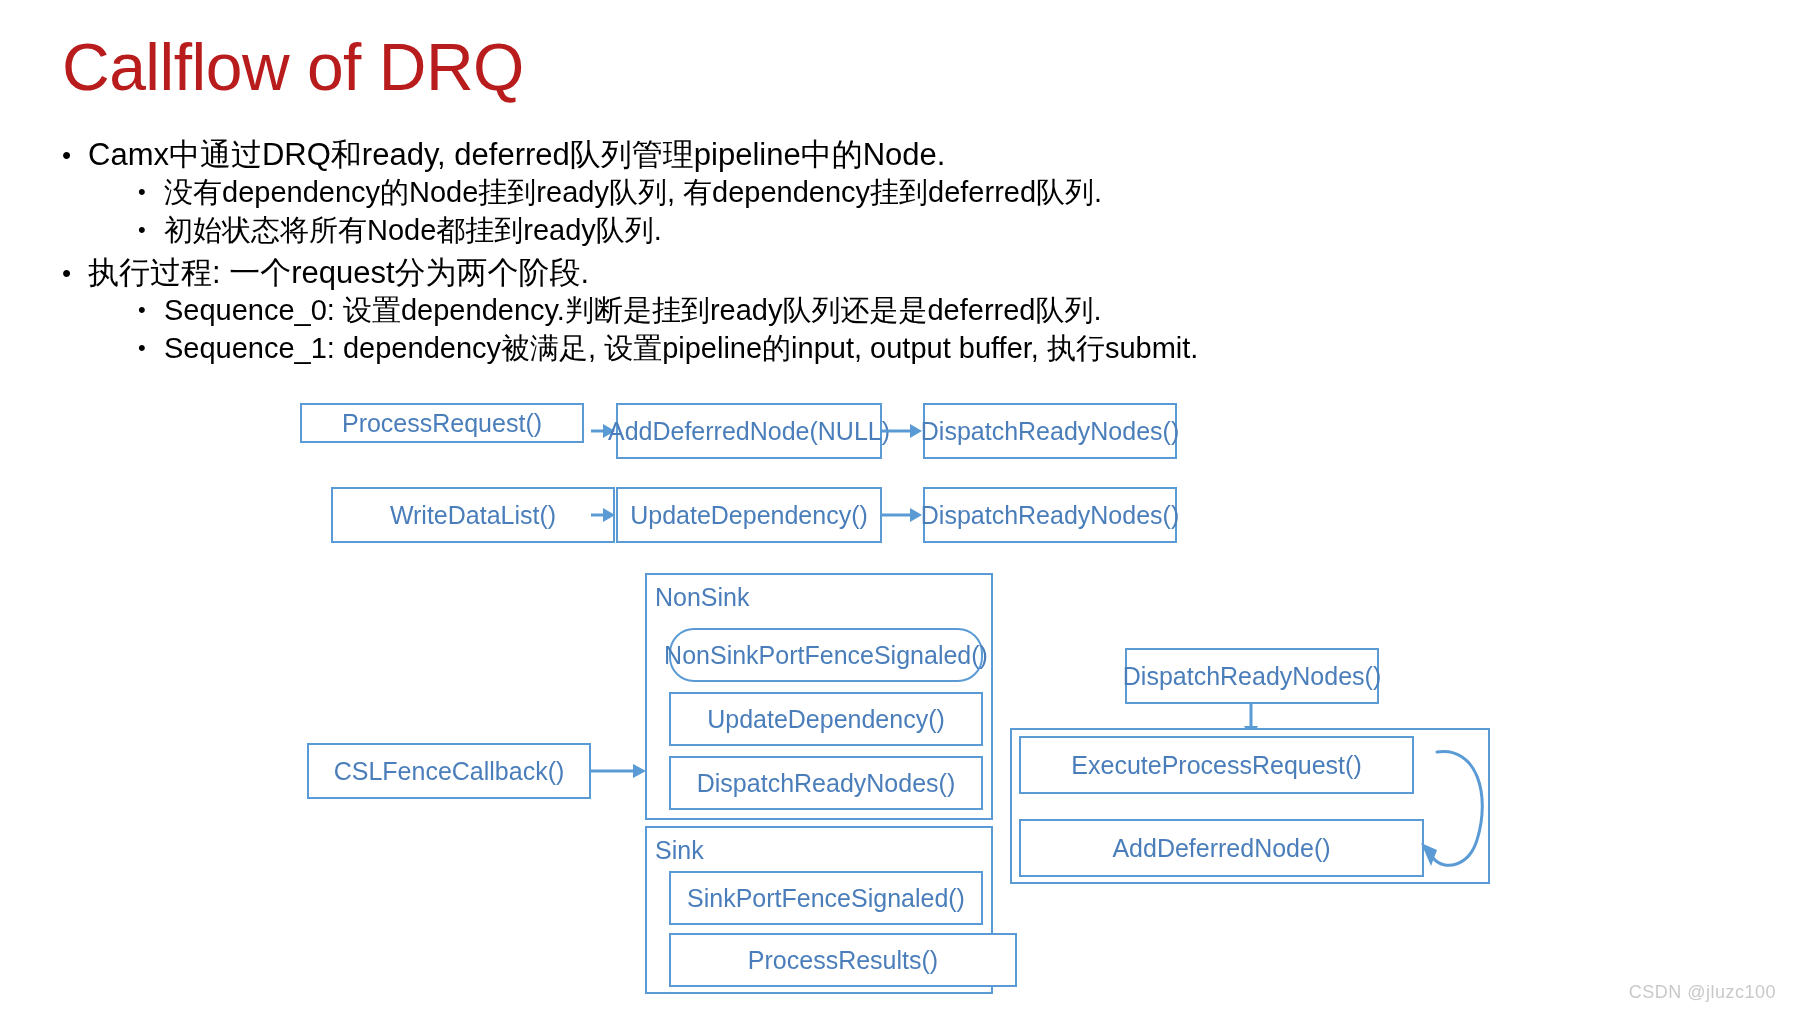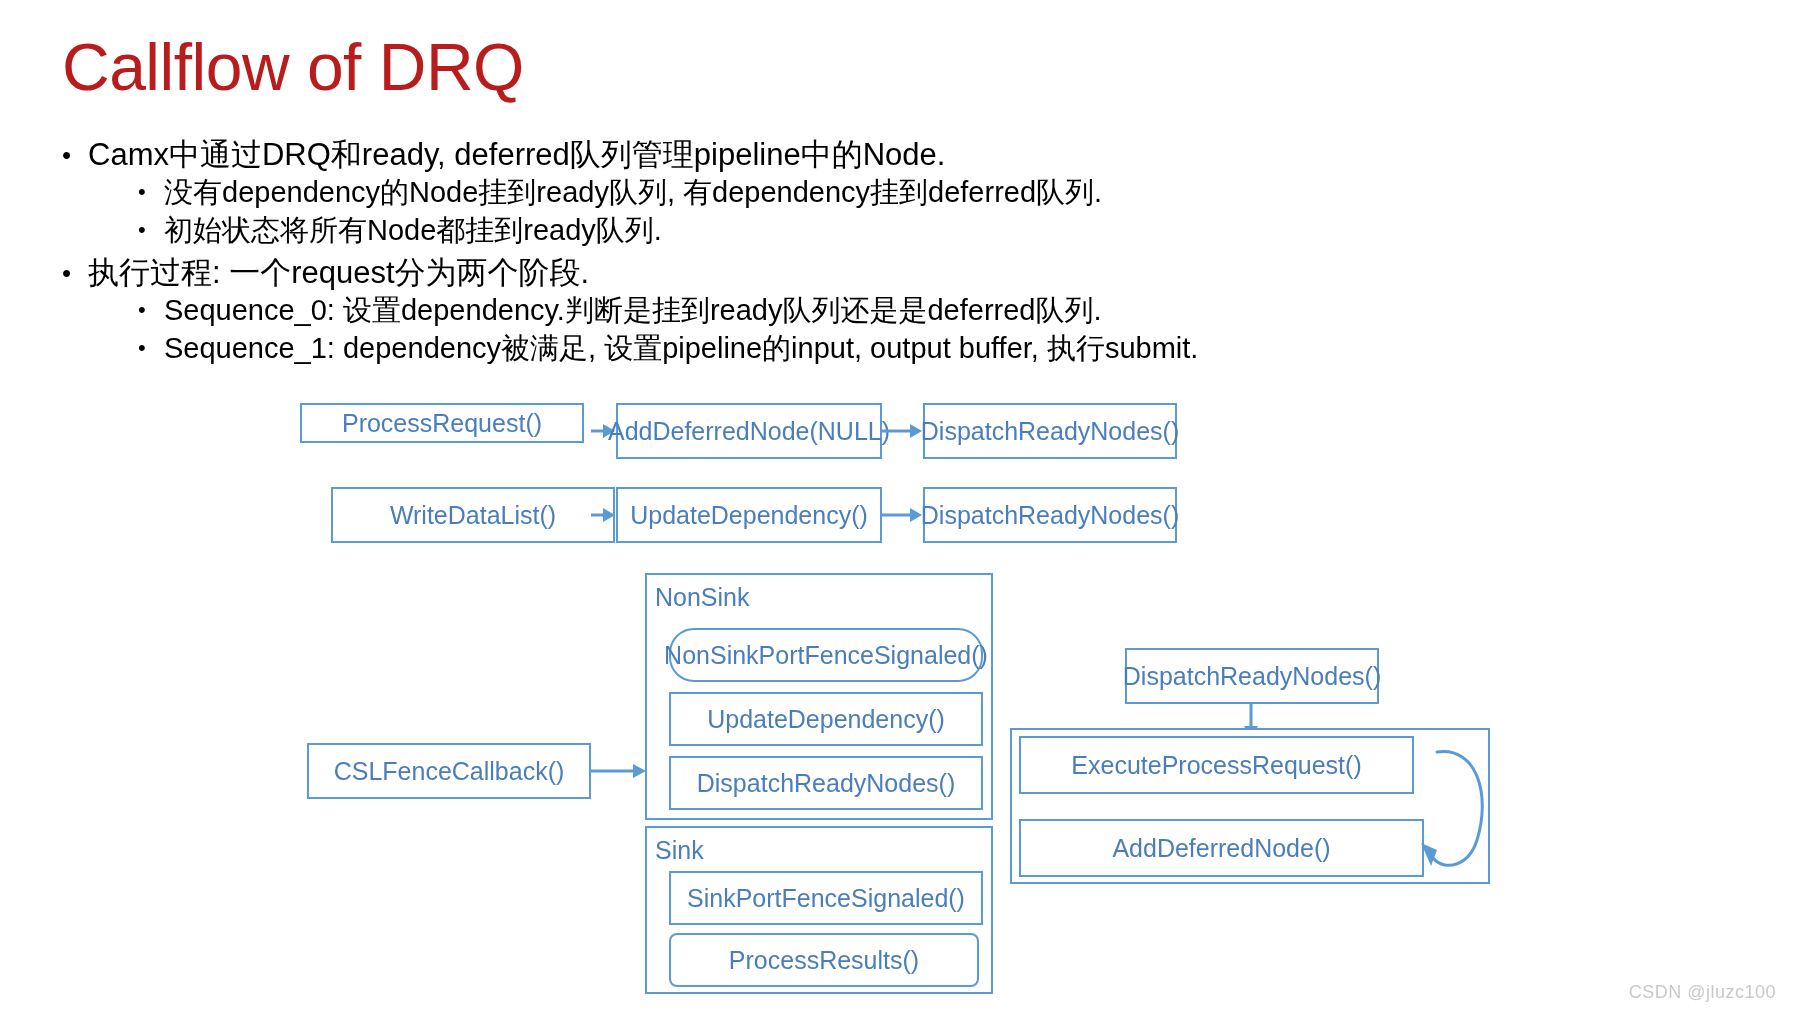--- a/index.html
+++ b/index.html
@@ -207,21 +207,21 @@
     <div class="node" style="left:669px; top:756px; width:314px; height:54px;">
       <span>DispatchReadyNodes()</span>
     </div>
 
     <div class="group-box" style="left:645px; top:826px; width:348px; height:168px;"></div>
     <div class="group-label" style="left:655px; top:836px;">Sink</div>
 
     <div class="node" style="left:669px; top:871px; width:314px; height:54px;">
       <span>SinkPortFenceSignaled()</span>
     </div>
-    <div class="node" style="left:669px; top:933px; width:310px; height:54px;border-radius:8px;">
+    <div class="node" style="left:669px; top:933px; width:348px; height:54px;">
       <span>ProcessResults()</span>
     </div>
 
     <div class="node" style="left:1125px; top:648px; width:254px; height:56px;">
       <span>DispatchReadyNodes()</span>
     </div>
 
     <svg class="connector" style="left:1240px; top:704px; width:22px; height:36px;" viewBox="0 0 22 36">
       <line x1="11" y1="0" x2="11" y2="24" stroke="#5B9BD5" stroke-width="3"></line>
       <polygon points="4,22 11,35 18,22" fill="#5B9BD5"></polygon>

